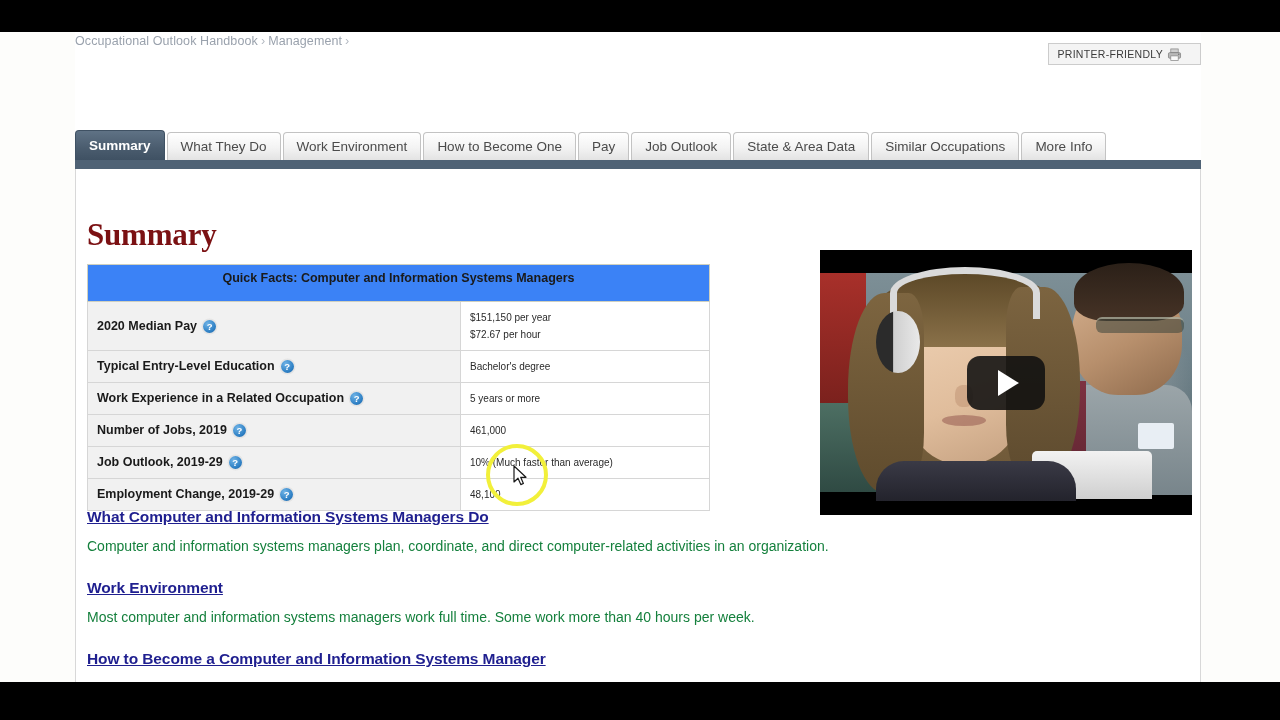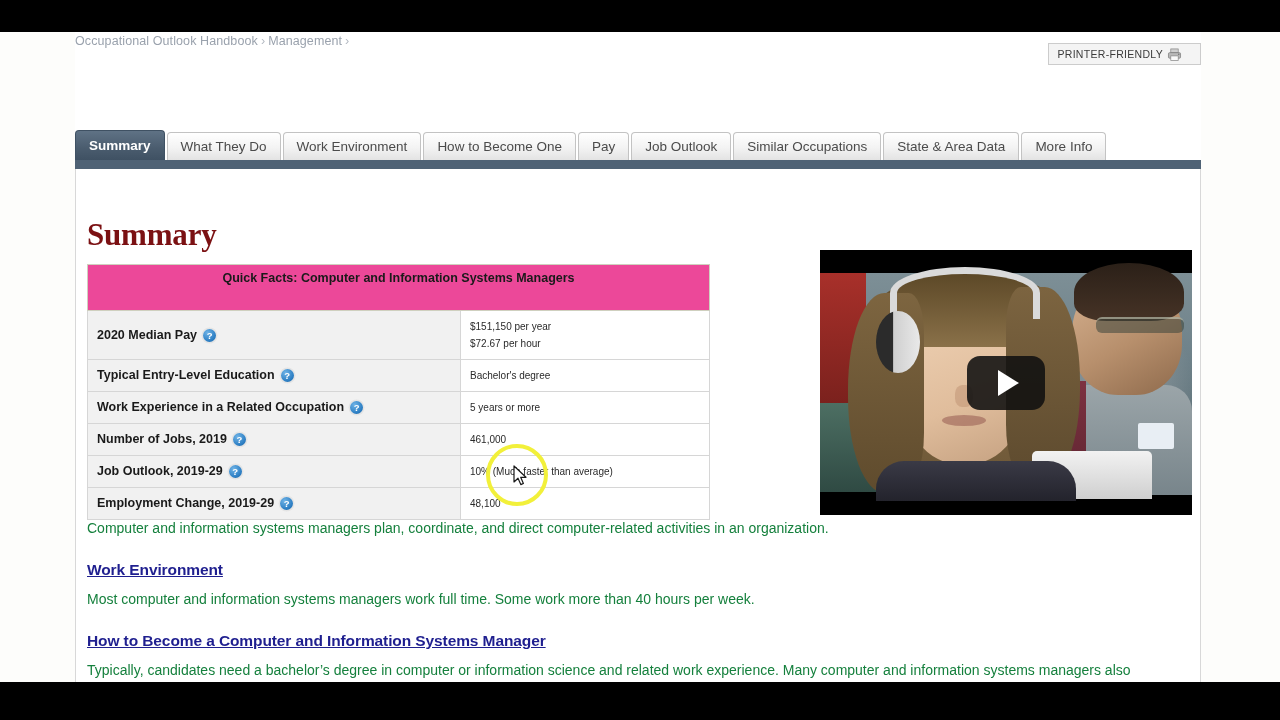--- a/index.html
+++ b/index.html
@@ -145,27 +145,27 @@
 
   
   #quick-facts {
     position: absolute;
     left: 11px; top: 95px;
     width: 623px;
     border-collapse: collapse;
     font-size: 12.5px;
   }
   #quick-facts th.qf-caption {
-    background: #ec4899;
+    background: #3b82f6;
     border: 1px solid #cfd0bf;
     text-align: center;
     font-weight: bold;
     font-size: 12.5px;
     color: #1a1a1a;
-    padding: 6px 4px 25px;
+    padding: 6px 4px 16px;
   }
   #quick-facts td.qf-label {
     width: 373px;
     background: #f1f1f1;
     border: 1px solid #d6d6d6;
     font-weight: bold;
     color: #1a1a1a;
     padding: 7px 8px 7px 9px;
     vertical-align: middle;
     line-height: 17px;
@@ -374,24 +374,24 @@
         <div class="tab">
             <span>How to Become One</span>
           </div>
         <div class="tab">
             <span>Pay</span>
           </div>
         <div class="tab">
             <span>Job Outlook</span>
           </div>
         <div class="tab">
+            <span>State &amp; Area Data</span>
+          </div>
+        <div class="tab">
             <span>Similar Occupations</span>
-          </div>
-        <div class="tab">
-            <span>State &amp; Area Data</span>
           </div>
         <div class="tab">
             <span>More Info</span>
           </div>
       </div>
       <div id="tab-underline"></div>
 
       <div id="content-box">
 
         <h2 id="summary-heading">Summary</h2>
@@ -490,20 +490,21 @@
             <div class="vp vp-laptop"></div>
             <div class="vp vp-shoulders"></div>
           </div>
           <div id="play-button">
             <div id="play-triangle"></div>
           </div>
         </div>
 
         <div id="sections">
           <div class="sec-block">
+            <a class="sec-link">What Computer and Information Systems Managers Do</a>
             <p class="sec-para">Computer and information systems managers plan, coordinate, and direct computer-related activities in an organization.</p>
           </div>
           <div class="sec-block">
             <a class="sec-link">Work Environment</a>
             <p class="sec-para">Most computer and information systems managers work full time. Some work more than 40 hours per week.</p>
           </div>
           <div class="sec-block">
             <a class="sec-link">How to Become a Computer and Information Systems Manager</a>
             <p class="sec-para">Typically, candidates need a bachelor’s degree in computer or information science and related work experience. Many computer and information systems managers also have a graduate degree.</p>
           </div>

